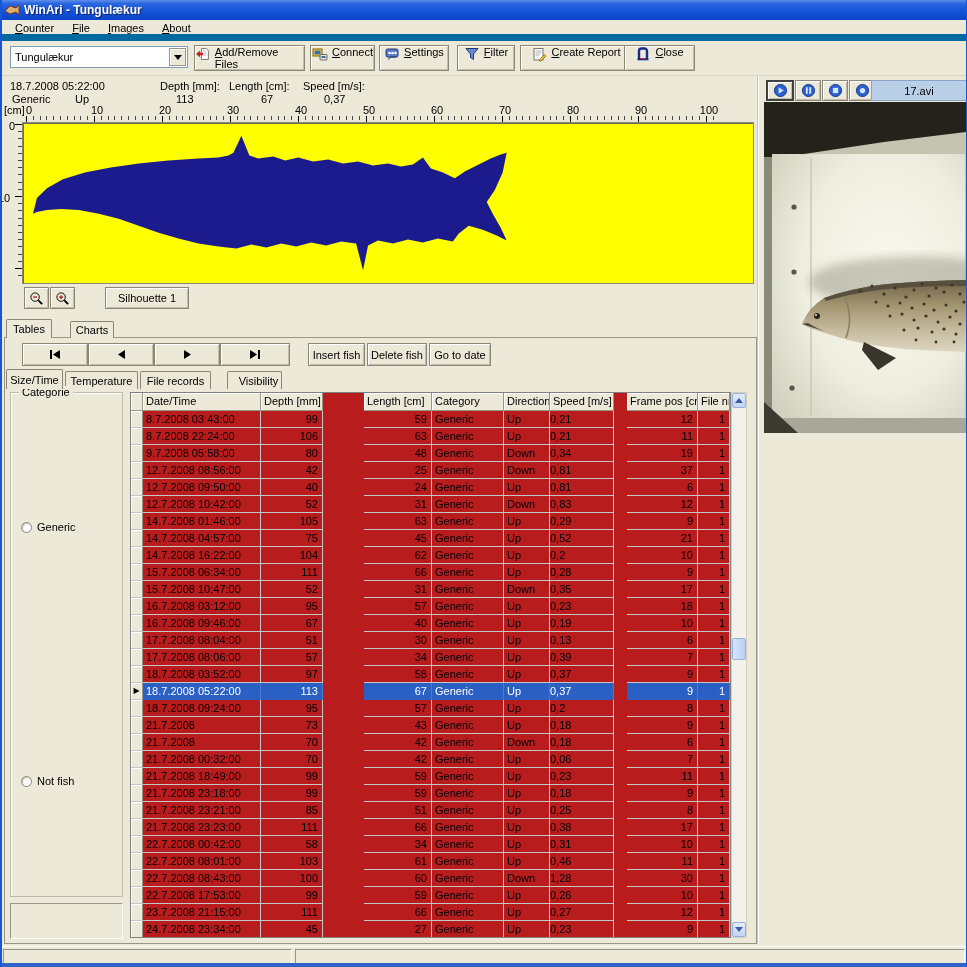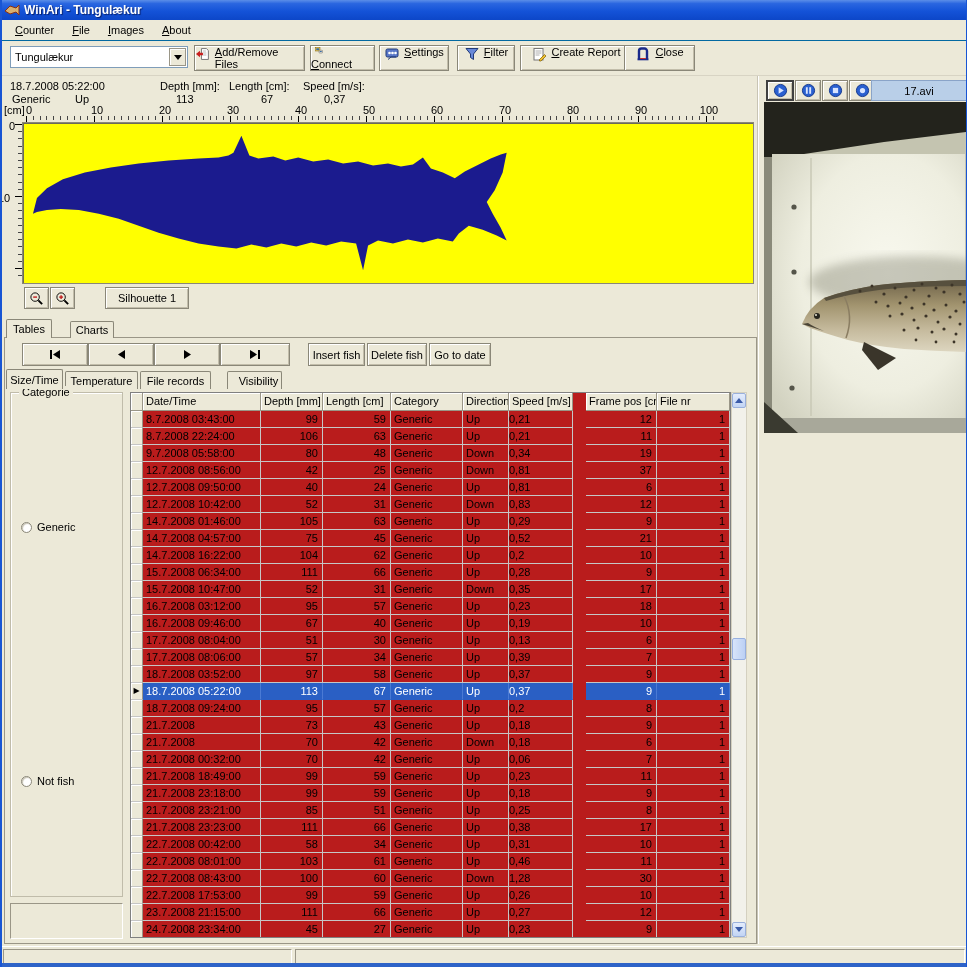--- a/index.html
+++ b/index.html
@@ -11,21 +11,21 @@
   
   .titlebar { position:absolute; left:-2px; top:0; width:969px; height:20px;
     background:linear-gradient(180deg,#5b8ee8 0%,#2a66e0 18%,#1453d8 55%,#0c46c8 100%);
     display:flex; align-items:center; padding-left:4px; }
   .titlebar .ttl { color:#fff; font-weight:bold; font-size:12px; margin-left:4px;
     text-shadow:1px 1px 1px rgba(0,0,40,.6); }
   .app-icon { width:16px; height:13px; display:inline-block; }
 
   
   .menubar { position:absolute; left:0; top:20px; width:965px; height:21px; background:#ece9d8;
-    border-bottom:1px solid #0369a1; display:flex; align-items:center; padding-left:4px; }
+    border-bottom:7px solid #0369a1; display:flex; align-items:flex-start; padding-left:4px; }
   .menu-item { display:inline-block; padding:2px 9px 3px 9px; cursor:default; }
   .accel { display:inline-block; }
   .accel::first-letter { text-decoration:underline; }
 
   
   .toolbar { position:absolute; left:0; top:41px; width:965px; height:35px;
     border-bottom:1px solid #d8d4c4; }
   .combo { position:absolute; left:8px; top:5px; width:178px; height:22px; background:#fff;
     border:1px solid #7f9db9; display:flex; align-items:center; }
   .combo .cval { flex:1; padding-left:4px; }
@@ -98,21 +98,21 @@
   .thead, .trow { display:flex; height:17px; }
   .thead { height:18px; }
   .tcell { border-right:1px solid #c6c6c6; border-bottom:1px solid #c6c6c6; overflow:hidden;
     white-space:nowrap; line-height:16px; }
   .thead .tcell { background:#ece9d8; border-right:1px solid #9a9687; border-bottom:1px solid #9a9687;
     box-shadow:inset 1px 1px 0 #fff; line-height:17px; padding-left:3px; text-align:left; }
   .ind { width:12px; flex:none; background:#ece9d8; border-right:1px solid #9a9687;
     box-shadow:inset 1px 1px 0 #fff; font-size:8px; text-align:center; line-height:16px; color:#000; }
   .c0 { width:118px; flex:none; padding-left:3px; }
   .c1 { width:62px;  flex:none; text-align:right; padding-right:4px; }
-  .c2 { width:68px;  flex:none; text-align:right; padding-right:4px; }
+  .c2 { width:68px;  flex:none; text-align:right; padding-right:4px;margin-left:41px; }
   .c3 { width:72px;  flex:none; padding-left:3px; }
   .c4 { width:46px;  flex:none; padding-left:3px; }
   .c5 { width:64px;  flex:none; text-align:left; padding-right:4px; }
   .c6 { width:71px;  flex:none; text-align:right; padding-right:4px;margin-left:13px; }
   .c7 { flex:1; text-align:right; padding-right:4px; }
   .trow.sel .tcell:not(.ind) { background:#2a5fc4; color:#fff; border-bottom-color:#2a5fc4; border-right-color:#4a7ad4; }
 
   
   .vscroll { position:absolute; left:729px; top:392px; width:16px; height:546px; background:#f2f1ea; border:1px solid #d4d0c0; }
   .sbtn { position:absolute; left:0; width:14px; height:15px; background:linear-gradient(180deg,#e4ecfc,#c2d4f4);
@@ -174,21 +174,21 @@
     <div class="tsep"></div>
   </div>
   <div class="tbtn" style="left:192px;width:111px;">
     <svg viewBox="0 0 16 16">
         <path d="M6.5 2.5h5l2 2v9h-7z" fill="#fff" stroke="#777"></path>
         <path d="M8 5h3M8 7h3.5M8 9h3.5" stroke="#aaa" stroke-width="0.8"></path>
         <path d="M1 8l4-3.2v2h3v2.4H5v2z" fill="#c81e1e"></path>
       </svg>
     <span class="accel">Add/Remove Files</span>
   </div>
-  <div class="tbtn" style="left:308px;width:65px;flex-direction:column;">
+  <div class="tbtn" style="left:308px;width:65px;">
     <svg viewBox="0 0 16 16">
         <rect x="1" y="3" width="9" height="7" fill="#ffd24a" stroke="#806000"></rect>
         <rect x="2.5" y="4.5" width="6" height="4" fill="#3a6ea5"></rect>
         <rect x="8" y="8.5" width="7" height="5.5" rx="1" fill="#e8e4d8" stroke="#666"></rect>
         <rect x="9.5" y="10" width="4" height="2" fill="#3a6ea5"></rect>
       </svg>
     <span class="accel">Connect</span>
   </div>
   <div class="tbtn" style="left:377px;width:70px;">
     <svg viewBox="0 0 16 16">

